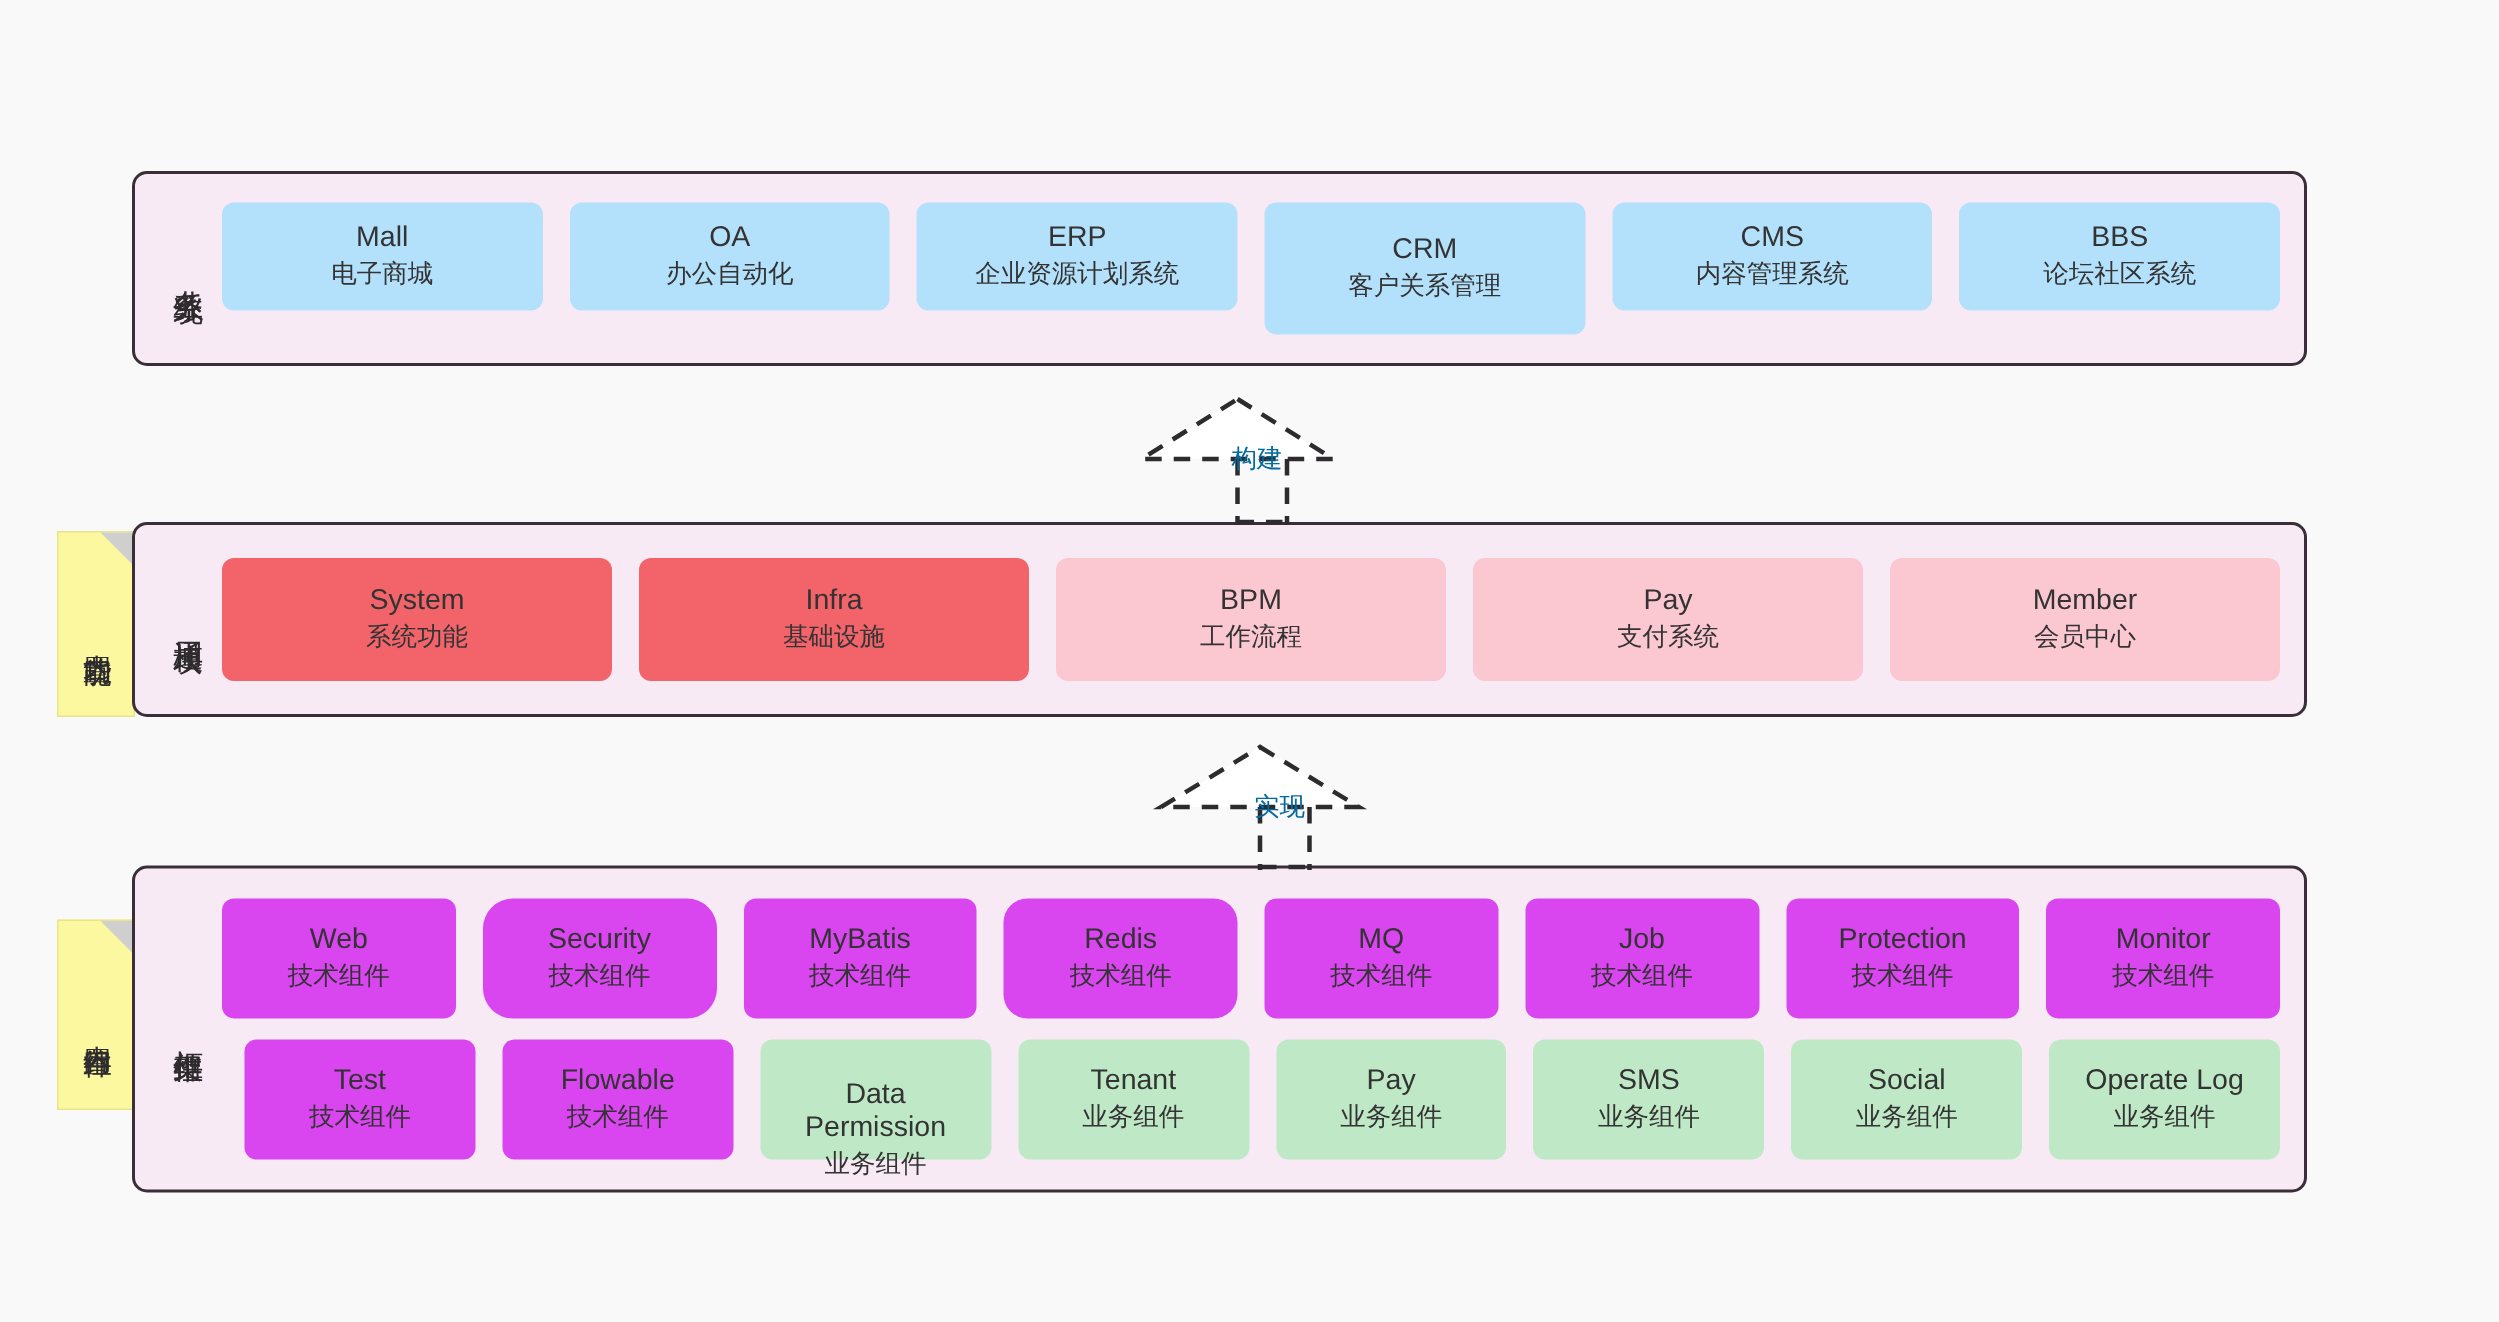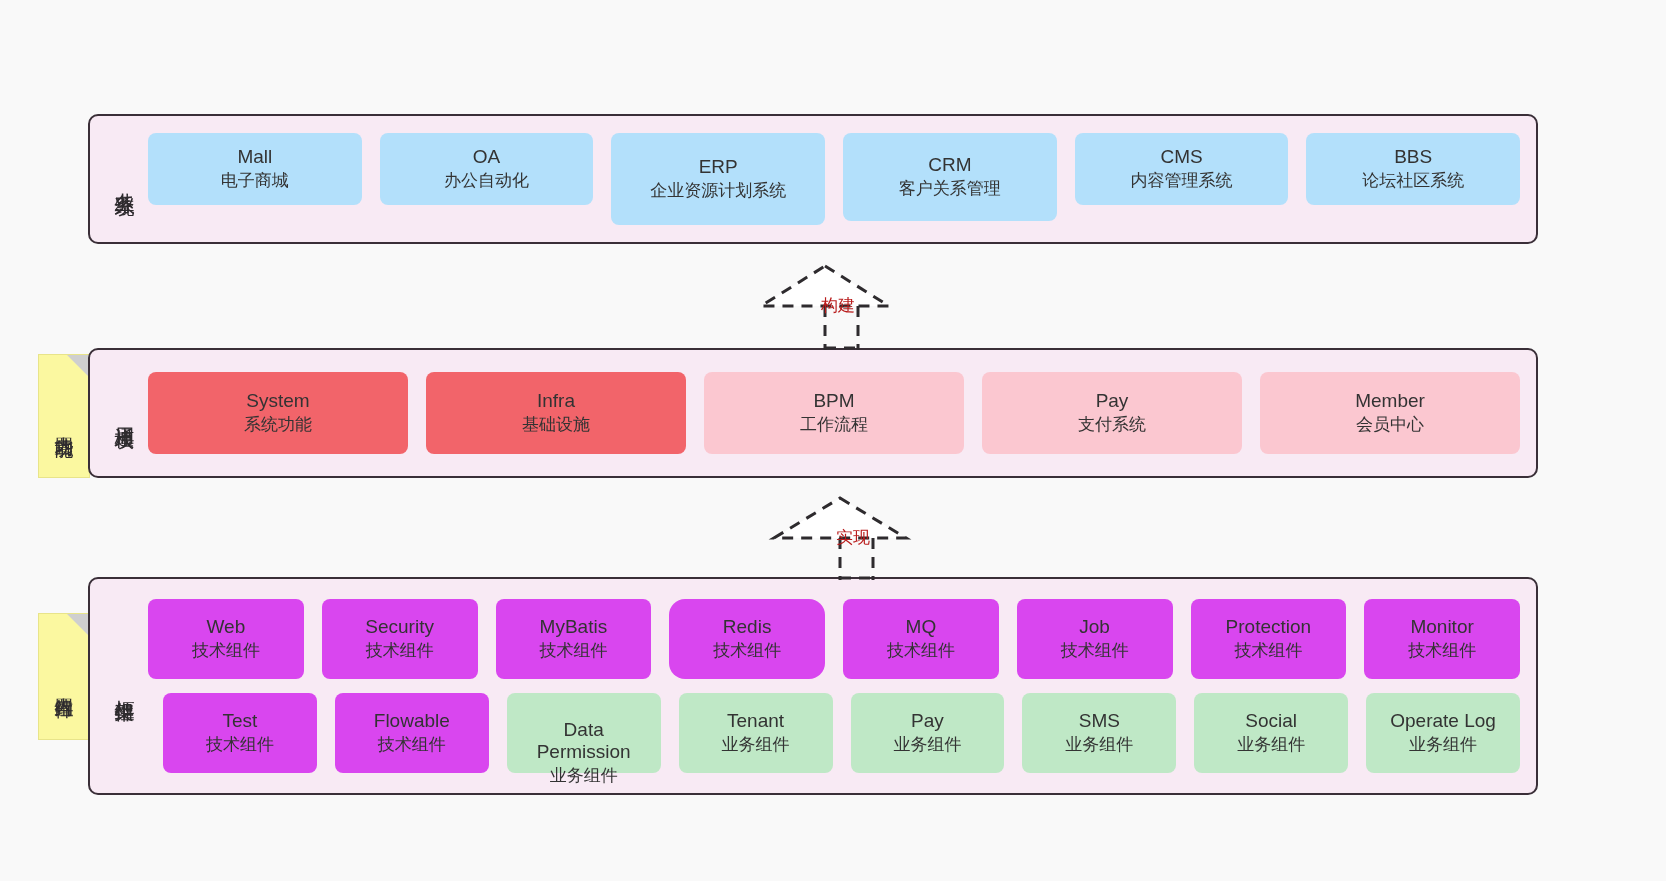--- a/index.html
+++ b/index.html
@@ -102,21 +102,21 @@
     white-space:nowrap;
     margin-top:14px;
   }
 
   
   .connector{position:absolute;z-index:3;}
   .connector svg{display:block;overflow:visible;}
   .connector .conn-label{
     position:absolute;
     font-size:17px;
-    color:#b91c1c;
+    color:#0369a1;
     white-space:nowrap;
     background:transparent;
   }
 </style>
 </head>
 <body>
 
 <div id="canvas">
 
   <div class="layer" id="layer-business-systems" style="left:88px;top:114px;width:1450px;height:130px;">
@@ -124,21 +124,21 @@
     <div class="layer-body">
       <div class="row">
         <div class="cell c-blue" style="height:72px;">
           <span class="t1">Mall</span>
           <span class="t2">电子商城</span>
         </div>
         <div class="cell c-blue" style="height:72px;">
           <span class="t1">OA</span>
           <span class="t2">办公自动化</span>
         </div>
-        <div class="cell c-blue" style="height:92px;">
+        <div class="cell c-blue" style="height:72px;">
           <span class="t1">ERP</span>
           <span class="t2">企业资源计划系统</span>
         </div>
         <div class="cell c-blue" style="height:88px;">
           <span class="t1">CRM</span>
           <span class="t2">客户关系管理</span>
         </div>
         <div class="cell c-blue" style="height:72px;">
           <span class="t1">CMS</span>
           <span class="t2">内容管理系统</span>
@@ -213,21 +213,21 @@
 
   <div class="layer" id="layer-framework-components" style="left:88px;top:577px;width:1450px;height:218px;">
     <div class="layer-label">框架组件</div>
     <div class="layer-body">
 
       <div class="row">
         <div class="cell c-green" style="height:80px;">
           <span class="t1">Web</span>
           <span class="t2">技术组件</span>
         </div>
-        <div class="cell c-green" style="height:80px;">
+        <div class="cell c-green" style="height:80px;border-radius:20px;">
           <span class="t1">Security</span>
           <span class="t2">技术组件</span>
         </div>
         <div class="cell c-green" style="height:80px;">
           <span class="t1">MyBatis</span>
           <span class="t2">技术组件</span>
         </div>
         <div class="cell c-green" style="height:80px;border-radius:16px;">
           <span class="t1">Redis</span>
           <span class="t2">技术组件</span>

